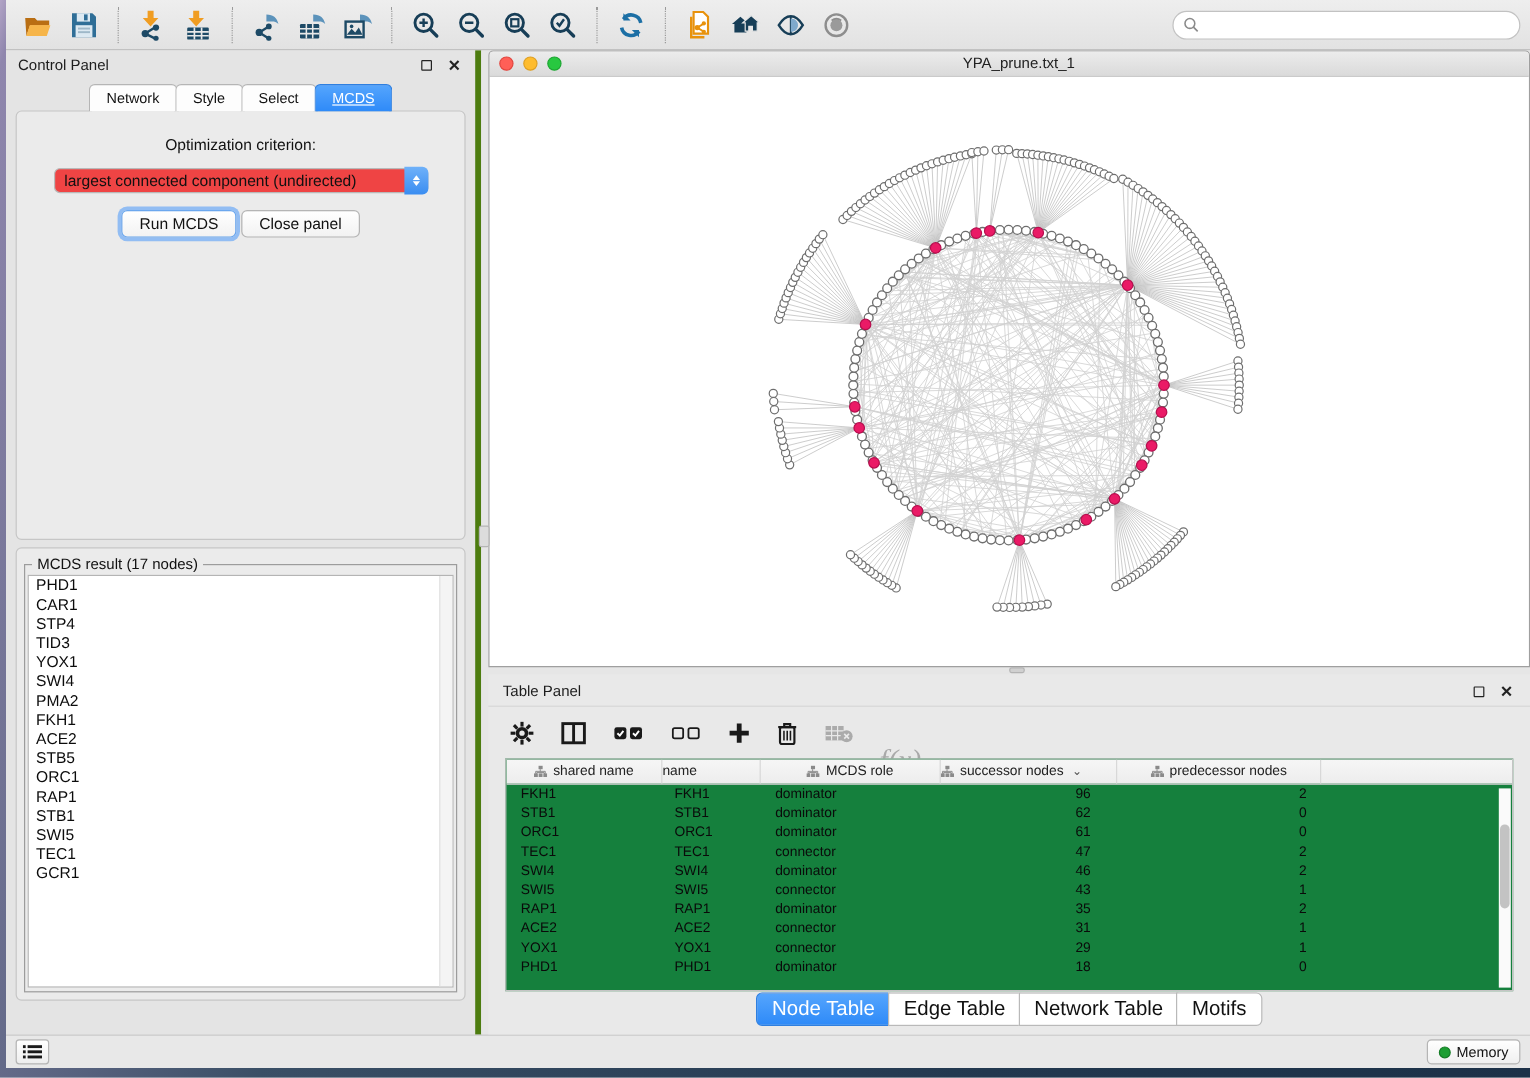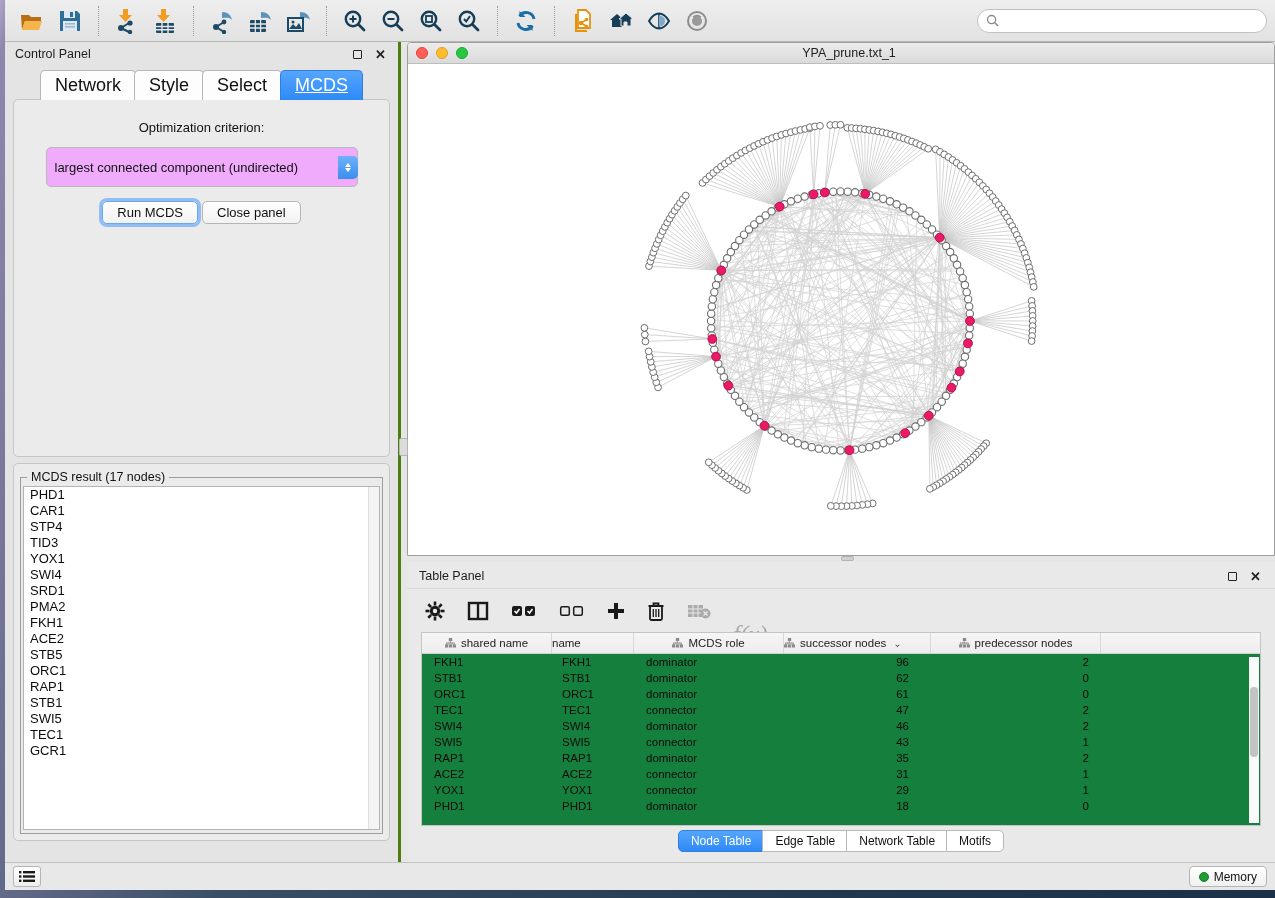--- a/index.html
+++ b/index.html
@@ -22,39 +22,39 @@
   .tbtn { width:38px; height:34px; display:flex; align-items:center; justify-content:center; border-radius:4px; }
   .tbtn svg { width:26px; height:26px; }
   .searchbox {
     margin-left:auto; width:290px; height:24px; background:#fff;
     border:1px solid #c2c2c2; border-radius:13px; display:flex; align-items:center; padding:0 8px; gap:5px;
   }
   .searchbox input { border:none; outline:none; flex:1; font-size:12px; background:transparent; font-family:"Liberation Sans",sans-serif; }
   
   .main { flex:1; display:flex; min-height:0; }
   
-  .cpanel { width:396px; flex:0 0 396px; background:#e4e4e4; border-right:3px solid #4d7c0f; display:flex; flex-direction:column; position:relative; }
+  .cpanel { width:396px; flex:0 0 396px; background:#e4e4e4; border-right:5px solid #4d7c0f; display:flex; flex-direction:column; position:relative; }
   .panel-head { height:24px; display:flex; align-items:center; padding:0 10px; font-size:12.5px; color:#1d1d1d; }
   .panel-head .ttl { flex:1; }
   .winbtn { width:15px; height:15px; display:flex; align-items:center; justify-content:center; margin-left:8px; color:#222; }
   .float-ico { width:9px; height:9px; border:1.6px solid #222; border-radius:1px; display:inline-block; }
   .close-ico { font-size:13px; font-weight:bold; line-height:1; }
   .cp-tabs { display:flex; justify-content:center; margin-top:4px; position:relative; z-index:2; }
   .cp-tab {
-    font-size:18px; padding:4px 14px; background:#fdfdfd; border:1px solid #b5b5b5; border-bottom:none;
+    font-size:12px; padding:4px 14px; background:#fdfdfd; border:1px solid #b5b5b5; border-bottom:none;
     border-radius:5px 5px 0 0; margin:0 -1px; color:#111;
   }
   .cp-tab.active { background:linear-gradient(#55a5fd,#2e8af8); color:#fff; border-color:#2e7fe0;text-decoration:underline; }
   .cp-card {
     margin:-1px 8px 0 8px; background:#ebebeb; border:1px solid #c6c6c6; border-radius:5px;
     height:358px; padding-top:20px; text-align:center; position:relative; z-index:1;
   }
   .crit-label { font-size:13px; color:#111; margin-bottom:12px; }
   .mac-select {
-    margin:0 auto; width:312px; height:40px; background:#f0abfc; border:1px solid #b9b9b9; border-radius:5px;
+    margin:0 auto; width:312px; height:21px; background:#ef4444; border:1px solid #b9b9b9; border-radius:5px;
     display:flex; align-items:center; font-size:13px; color:#111; position:relative; text-align:left;
   }
   .mac-select .val { flex:1; padding:0 8px; white-space:nowrap; overflow:hidden; }
   .mac-select .cap {
     width:20px; height:23px; margin:-1px -1px -1px 0; border-radius:0 5px 5px 0;
     background:linear-gradient(#6fb1f9,#3a8df1); display:flex; flex-direction:column; align-items:center; justify-content:center; gap:1px;
   }
   .cap i { display:block; width:0; height:0; border-left:3.5px solid transparent; border-right:3.5px solid transparent; }
   .cap .up { border-bottom:4px solid #fff; }
   .cap .dn { border-top:4px solid #fff; }
@@ -106,21 +106,21 @@
   .tcell { font-size:11.5px; color:#0a0a0a; line-height:16px; white-space:nowrap; }
   .c0 { width:130px; padding-left:12px; }
   .c1 { width:82px; padding-left:10px; }
   .c2 { width:150px; padding-left:12px; }
   .c3 { width:147px; text-align:right; padding-right:22px; }
   .c4 { width:170px; text-align:right; padding-right:12px;align-items:center; }
   .tscroll { position:absolute; right:1px; top:24px; width:10px; height:calc(100% - 26px); background:#fafafa; }
   .tscroll .thumb { position:absolute; top:18%; right:1px; width:8px; height:42%; background:#c3c3c3; border-radius:4px; }
   .ttabs { height:30px; display:flex; align-items:center; justify-content:center; flex:0 0 30px; }
   .ttab {
-    font-size:12px; padding:3px 12px; background:#fff; border:1px solid #b9b9b9; color:#111; margin:0 -1px;
+    font-size:17px; padding:3px 12px; background:#fff; border:1px solid #b9b9b9; color:#111; margin:0 -1px;
   }
   .ttab:first-child { border-radius:5px 0 0 5px; }
   .ttab:last-child { border-radius:0 5px 5px 0; }
   .ttab.active { background:linear-gradient(#55a5fd,#2e8af8); color:#fff; border-color:#2e7fe0; }
   
   .statusbar { height:28px; flex:0 0 28px; background:#e8e8e8; border-top:1px solid #c2c2c2; display:flex; align-items:center; padding:0 8px; }
   .listbtn { width:28px; height:21px; background:linear-gradient(#fff,#eee); border:1px solid #b5b5b5; border-radius:3px; display:flex; align-items:center; justify-content:center; }
   .membtn {
     margin-left:auto; height:21px; background:linear-gradient(#fff,#f0f0f0); border:1px solid #b5b5b5; border-radius:4px;
     display:flex; align-items:center; gap:5px; padding:0 9px; font-size:12px; color:#111;
@@ -332,21 +332,20 @@
         <fieldset class="mcds-box">
           <legend>MCDS result (17 nodes)</legend>
           <div class="mcds-list" id="mcds-list">
             <div class="mcds-scroll"></div>
           <div class="item">PHD1</div>
               <div class="item">CAR1</div>
               <div class="item">STP4</div>
               <div class="item">TID3</div>
               <div class="item">YOX1</div>
               <div class="item">SWI4</div>
-              <div class="item">SRD1</div>
               <div class="item">PMA2</div>
               <div class="item">FKH1</div>
               <div class="item">ACE2</div>
               <div class="item">STB5</div>
               <div class="item">ORC1</div>
               <div class="item">RAP1</div>
               <div class="item">STB1</div>
               <div class="item">SWI5</div>
               <div class="item">TEC1</div>
               <div class="item">GCR1</div>

